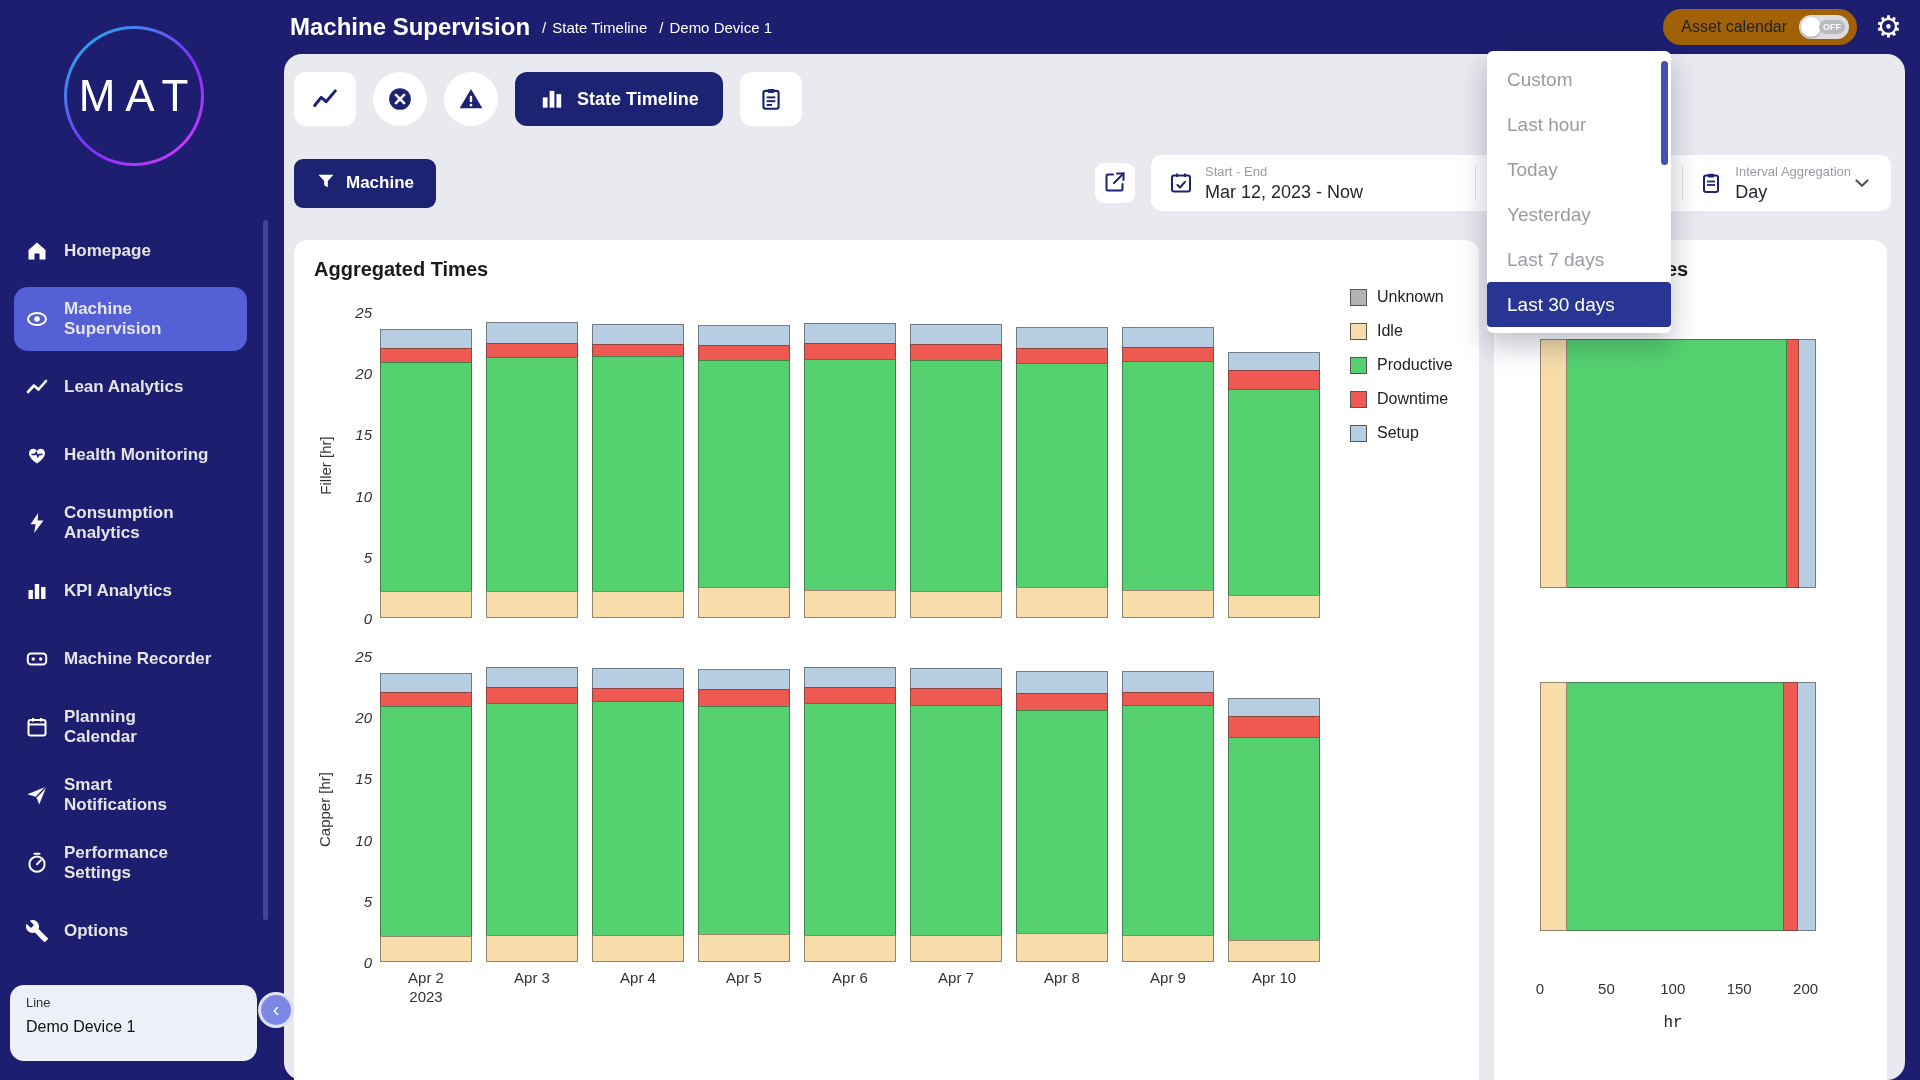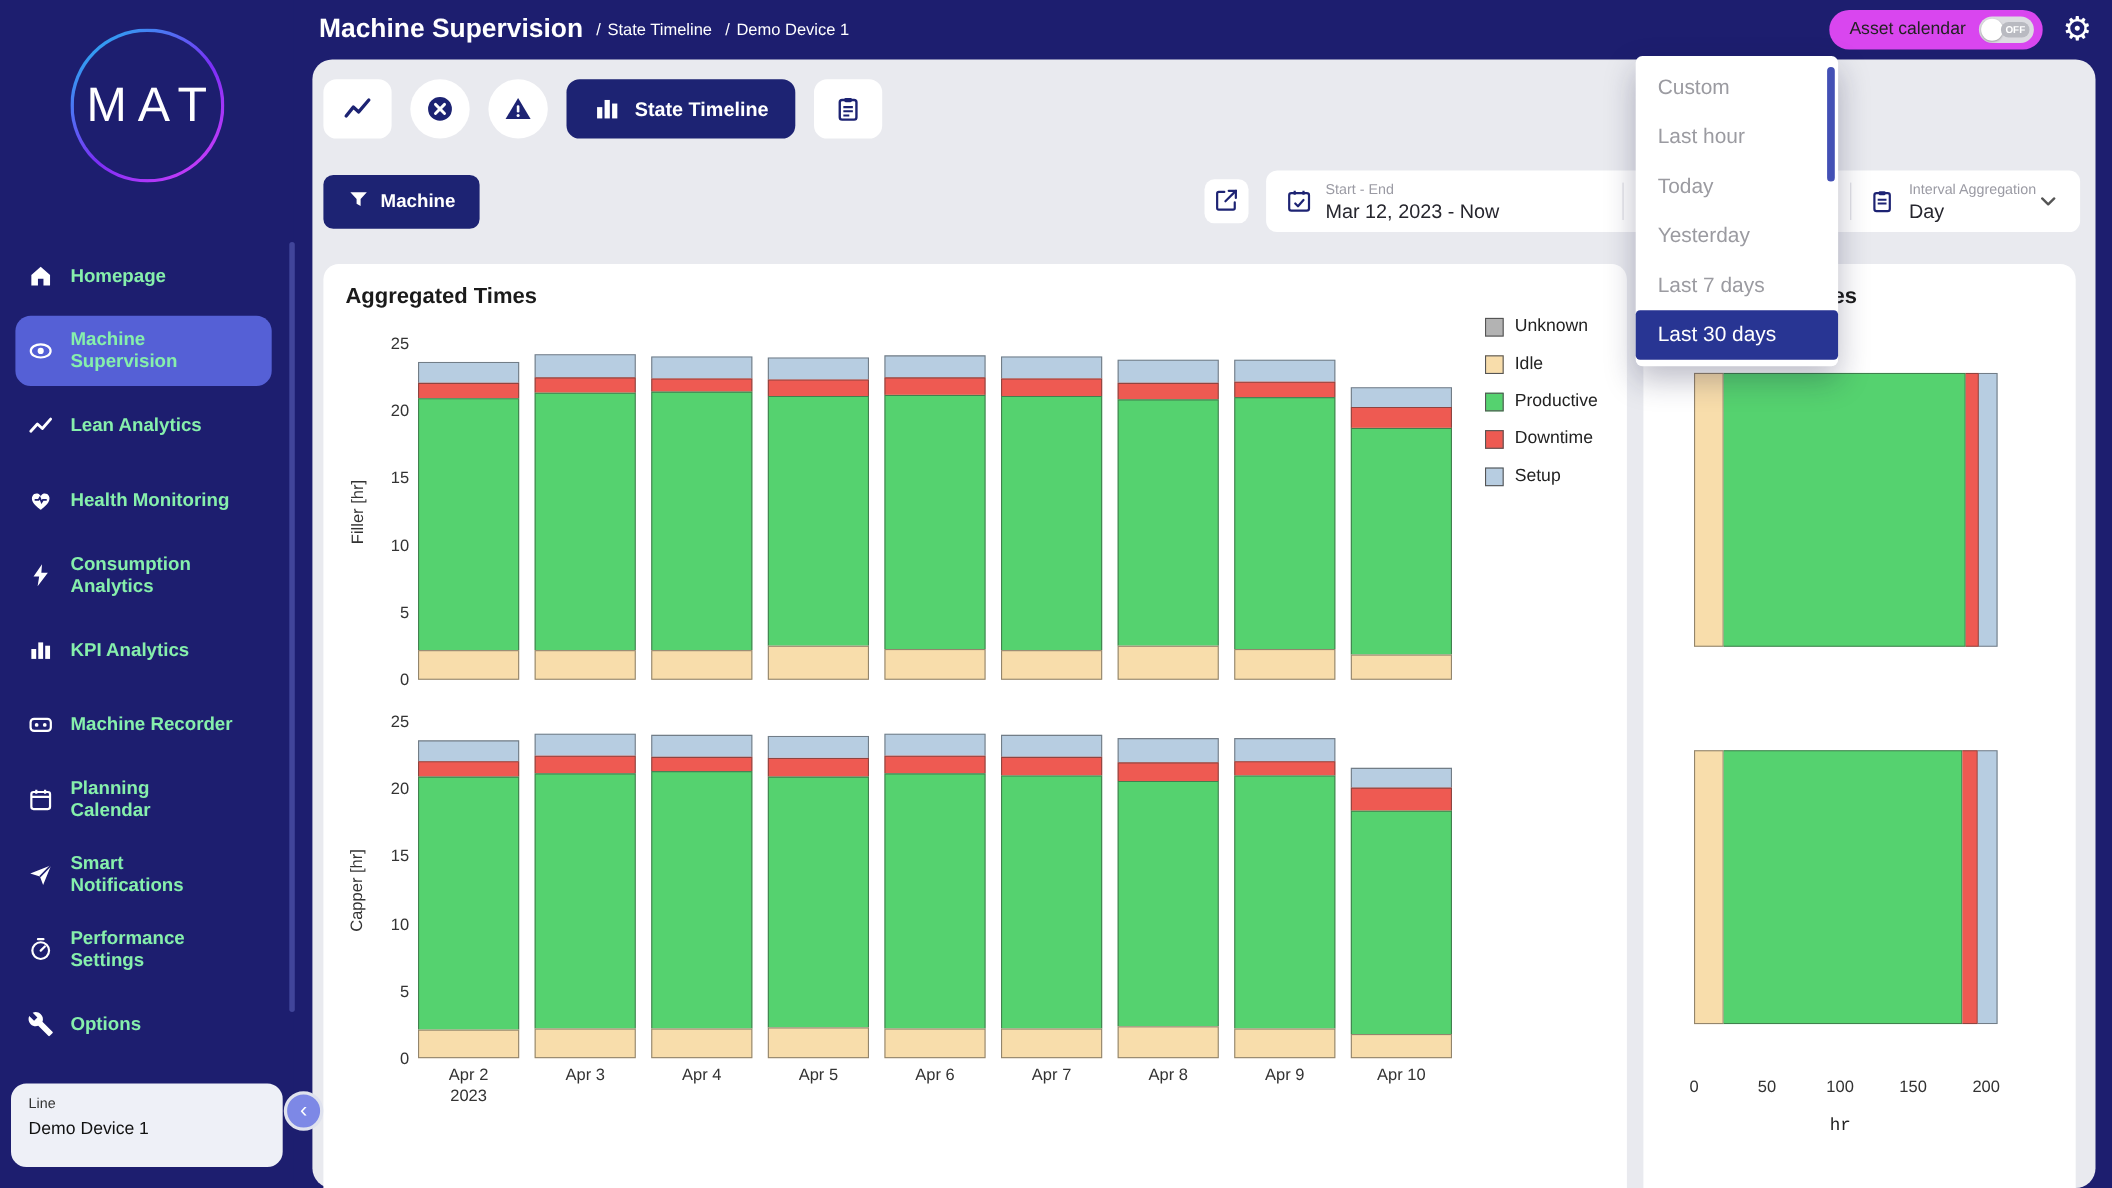--- a/index.html
+++ b/index.html
@@ -8,39 +8,39 @@
 
   
   .sidebar { position:absolute; left:0; top:0; width:267px; height:1080px; background:#1d1e6f; z-index:20; }
   .logo-wrap { display:flex; justify-content:center; margin-top:26px; }
   .logo-circle { width:140px; height:140px; border-radius:50%; border:3px solid transparent;
     background:linear-gradient(#1d1e6f,#1d1e6f) padding-box, linear-gradient(140deg,#19c3f0,#7b2ff7 55%,#e040fb) border-box;
     display:flex; align-items:center; justify-content:center; }
   .logo-text { color:#fff; font-size:44px; letter-spacing:10px; padding-left:10px; }
   nav { position:absolute; top:215px; left:0; right:0; }
   .nav-item { height:64px; margin:4px 20px 4px 14px; border-radius:14px; padding:0 6px 0 10px;
-    display:flex; align-items:center; gap:14px; color:#86efac; cursor:pointer; }
+    display:flex; align-items:center; gap:14px; color:#e5e5e5; cursor:pointer; }
   .nav-item.selected { background:#5560d6; }
   .nicon { width:26px; height:26px; flex:0 0 26px; color:#fff; display:flex; align-items:center; justify-content:center; }
   .nicon svg { width:24px; height:24px; display:block; }
   .nlabel { font-size:17px; font-weight:700; line-height:20px; white-space:pre-line; }
   .side-scroll { position:absolute; left:263px; top:220px; width:5px; height:700px; background:#41459a; border-radius:3px; z-index:25; }
   .device-card { position:absolute; left:10px; top:985px; width:247px; height:76px; background:#eef0f7; border-radius:14px; padding:10px 16px; cursor:pointer; }
   .device-type { font-size:13px; color:#333; }
   .device-name { font-size:16px; color:#111; margin-top:8px; }
   .collapse-btn { position:absolute; left:258px; top:992px; width:36px; height:36px; border-radius:50%; background:#7d88e6;
     border:3px solid #dfe2ee; color:#fff; font-size:20px; line-height:28px; text-align:center; cursor:pointer; z-index:30; }
 
   
   .topbar { position:absolute; left:290px; top:0; right:18px; height:54px; display:flex; align-items:center; z-index:10; }
   .crumb-title { color:#fff; font-size:24px; font-weight:700; }
   .crumb { color:#fff; font-size:15px; margin-left:12px; cursor:pointer; }
   .crumb .sep { margin-right:6px; }
   .header-right { margin-left:auto; display:flex; align-items:center; gap:18px; }
-  .asset-pill { height:36px; background:#d946ef; border-radius:18px; display:flex; align-items:center; gap:12px; padding:0 8px 0 18px; cursor:pointer; }
+  .asset-pill { height:36px; background:#a16207; border-radius:18px; display:flex; align-items:center; gap:12px; padding:0 8px 0 18px; cursor:pointer; }
   .asset-label { font-size:16px; color:#222; }
   .switch { position:relative; width:50px; height:24px; background:#dcdce1; border-radius:12px; }
   .knob { position:absolute; left:2px; top:2px; width:20px; height:20px; border-radius:50%; background:#fff; box-shadow:0 1px 2px rgba(0,0,0,.3); }
   .off-badge { position:absolute; right:4px; top:5px; font-size:9px; font-weight:700; color:#fff; background:#b9bac1; border-radius:7px; padding:2px 4px; }
   .gear { color:#fff; font-size:30px; line-height:30px; cursor:pointer; font-family:"DejaVu Sans", sans-serif; }
 
   
   .panel { position:absolute; left:284px; top:54px; width:1621px; height:1026px; background:#e9eaef; border-radius:18px; z-index:5; }
   .toolbar-row { position:absolute; left:10px; top:18px; height:54px; display:flex; gap:17px; align-items:center; }
   .tb-btn { height:54px; border:none; background:#fff; border-radius:12px; display:flex; align-items:center; justify-content:center;
@@ -72,21 +72,21 @@
   .card { background:#fff; border-radius:14px; position:relative; }
   .card-left { width:1185px; }
   .card-right { flex:1; }
   .card-title { position:absolute; left:20px; top:18px; font-size:20px; font-weight:700; color:#1a1a1a; }
 
   
   .vchart { position:absolute; left:86px; width:940px; height:306px; }
   .vchart .ylabelbox { position:absolute; left:-64px; top:0; height:100%; width:18px; display:flex; align-items:center; justify-content:center; }
   .vchart .ylabelbox span { transform:rotate(-90deg); white-space:nowrap; font-size:15px; color:#333; display:block; }
   .yaxis { position:absolute; left:-46px; top:0; width:38px; height:100%; }
-  .ytick { position:absolute; right:0; font-size:15px; color:#333; }
+  .ytick { position:absolute; right:0; font-size:15px; color:#333;font-style:italic; }
   .bars { position:absolute; inset:0; display:flex; justify-content:space-between; align-items:flex-end; }
   .slot { width:92px; height:100%; display:flex; align-items:flex-end; }
   .vbar { width:100%; display:flex; flex-direction:column-reverse; }
   .seg { width:100%; border:1px solid rgba(45,45,45,0.5); }
   .seg:not(:first-child) { border-bottom:none; }
   .xaxis { position:absolute; left:0; top:312px; width:940px; display:flex; justify-content:space-between; }
   .xslot { width:92px; text-align:center; font-size:15px; color:#333; line-height:19px; }
 
   
   .legend { position:absolute; left:1056px; top:48px; }

